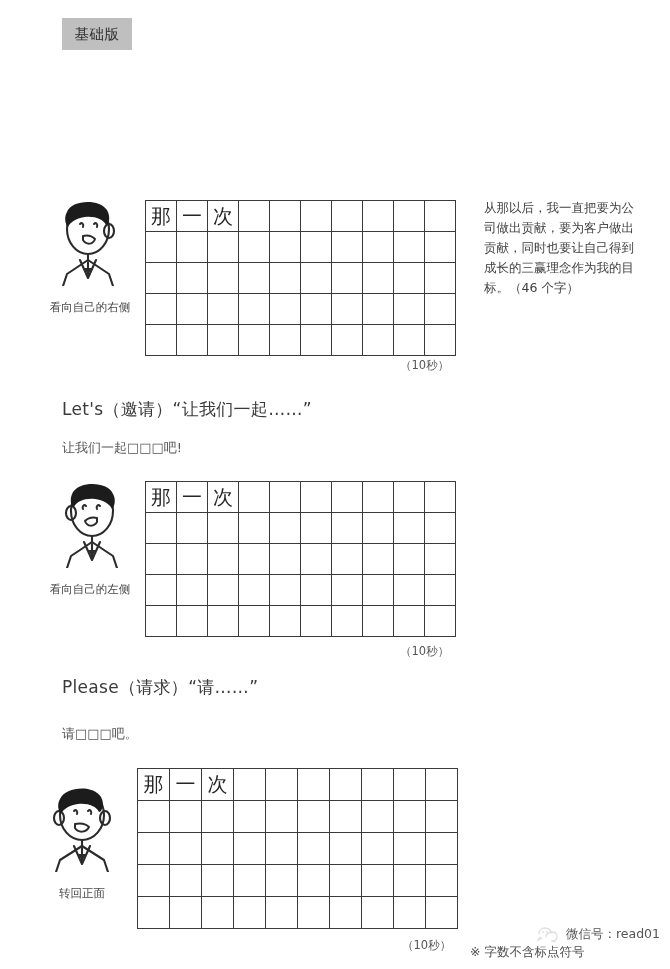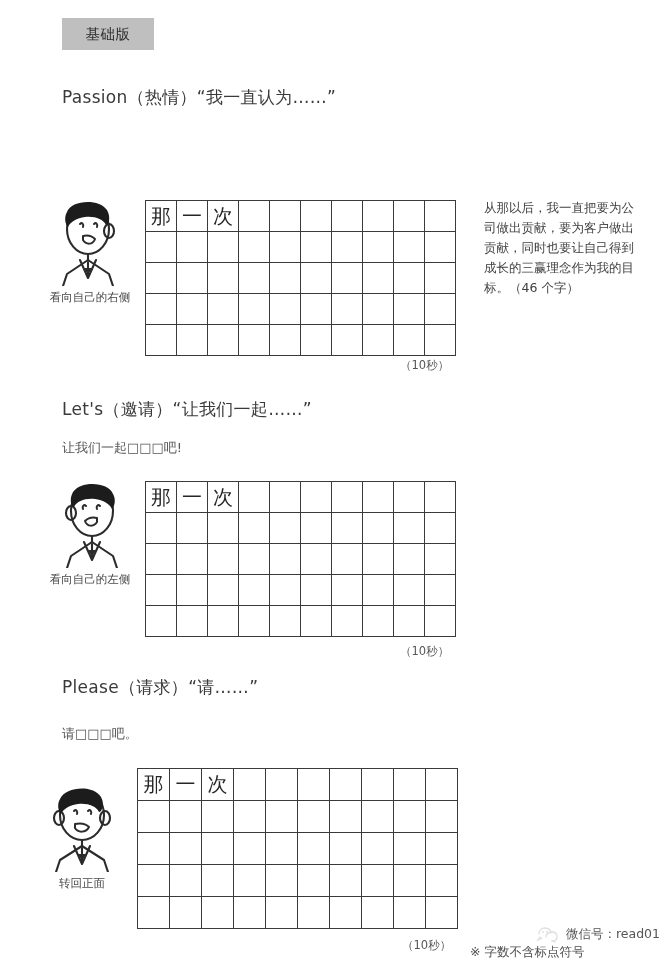--- a/index.html
+++ b/index.html
@@ -19,21 +19,21 @@
     position: relative;
     width: 670px;
     height: 969px;
   }
 
   
   .badge {
     position: absolute;
     left: 62px;
     top: 18px;
-    width: 92px;
+    width: 70px;
     height: 32px;
     background: #bfbfbf;
     color: #2e2e2e;
     font-size: 14.5px;
     line-height: 32px;
     text-align: center;
     letter-spacing: 0.5px;
   }
 
   
@@ -62,21 +62,21 @@
     width: 104px;
     text-align: center;
   }
   .figure svg {
     display: block;
     margin: 0 auto;
   }
   .figure .cap {
     font-size: 11.5px;
     color: #4a4a4a;
-    margin-top: 4px;
+    margin-top: 14px;
     white-space: nowrap;
   }
 
   
   .grid {
     position: absolute;
     border-left: 1.6px solid #3a3a3a;
     border-top: 1.6px solid #3a3a3a;
     background: #ffffff;
     display: grid;
@@ -134,21 +134,20 @@
     white-space: nowrap;
   }
 </style>
 </head>
 <body>
 
 <div class="page">
 
   <div class="badge">基础版</div>
 
-  <div class="heading" style="top:86px">Passion（热情）“我一直认为……”</div>
 
   <div class="figure" style="left:38px; top:198px">
     <svg width="86" height="88" viewBox="0 0 86 88">
       <g fill="none" stroke="#2b2b2b" stroke-width="2.1" stroke-linecap="round" stroke-linejoin="round">
         <ellipse cx="41" cy="31" rx="21" ry="25"></ellipse>
         <ellipse cx="62" cy="33" rx="5" ry="7"></ellipse>
         <path d="M41 56 L41 62"></path>
         <path d="M41 62 L20 76 L16 88"></path>
         <path d="M41 62 L62 76 L66 88"></path>
         <path d="M33 62 L41 80 L49 62"></path>

